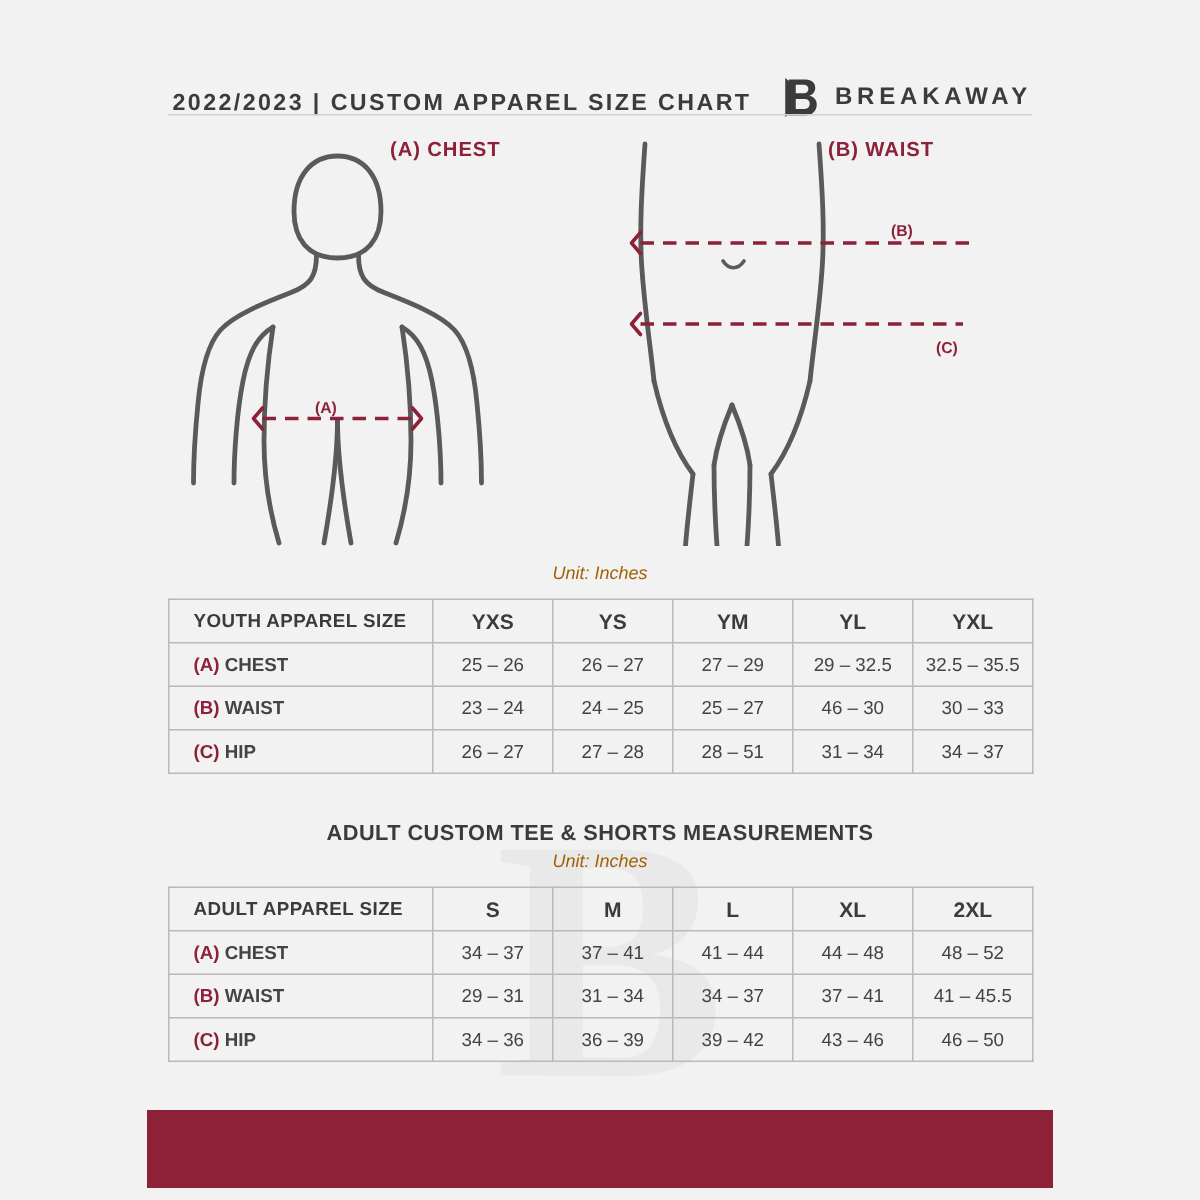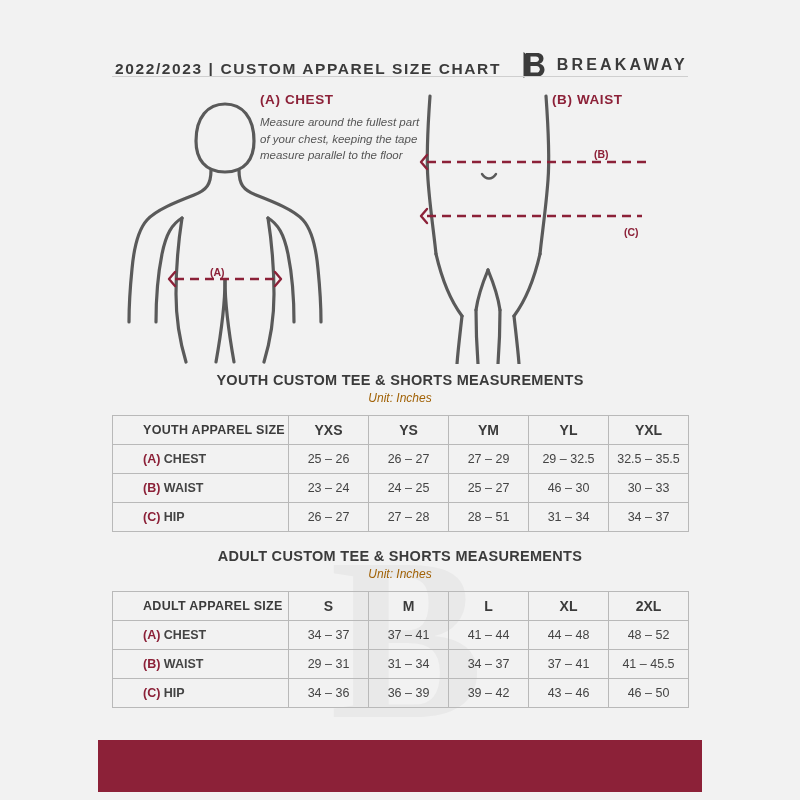--- a/index.html
+++ b/index.html
@@ -164,21 +164,21 @@
     color: #3b3b3b;
     text-align: center;
     padding: 0;
   }
   thead th {
     font-weight: bold;
     font-size: 14px;
   }
   th.rowhead, td.rowhead {
     text-align: left;
-    padding-left: 30px;
+    padding-left: 16px;
     font-weight: bold;
     font-size: 12.5px;
   }
   thead th.rowhead { font-weight: bold; letter-spacing: 0.3px; }
   tbody td.rowhead .mark { color: #8c2138; }
   tbody td { font-weight: normal; color: #444; }
   col.c-label { width: 176px; }
   col.c-val { width: 80px; }
 
   
@@ -283,29 +283,27 @@
               <path d="M57 71 L51 78 L57 85" stroke-linecap="round" stroke-linejoin="round"></path>
               <path d="M57 125 L51 132 L57 139" stroke-linecap="round" stroke-linejoin="round"></path>
             </g>
           </svg>
           <span class="label-tag" style="left:224px; top:64px;">(B)</span>
           <span class="label-tag" style="left:254px; top:142px;">(C)</span>
         </div>
 
         <div class="note-chest">
           <p class="note-head">(A) CHEST</p>
-          <p class="note-body">Measure around the fullest part of your chest, keeping the tape measure parallel to the floor</p>
         </div>
         <div class="note-waist">
           <p class="note-head">(B) WAIST</p>
         </div>
       </div>
 
       <div class="table-block tbl-youth">
-        <p class="tbl-title">YOUTH CUSTOM TEE &amp; SHORTS MEASUREMENTS</p>
         <p class="tbl-unit">Unit: Inches</p>
         <table>
           <colgroup>
             <col class="c-label">
               <col class="c-val">
               <col class="c-val">
               <col class="c-val">
               <col class="c-val">
               <col class="c-val">
           </colgroup>

